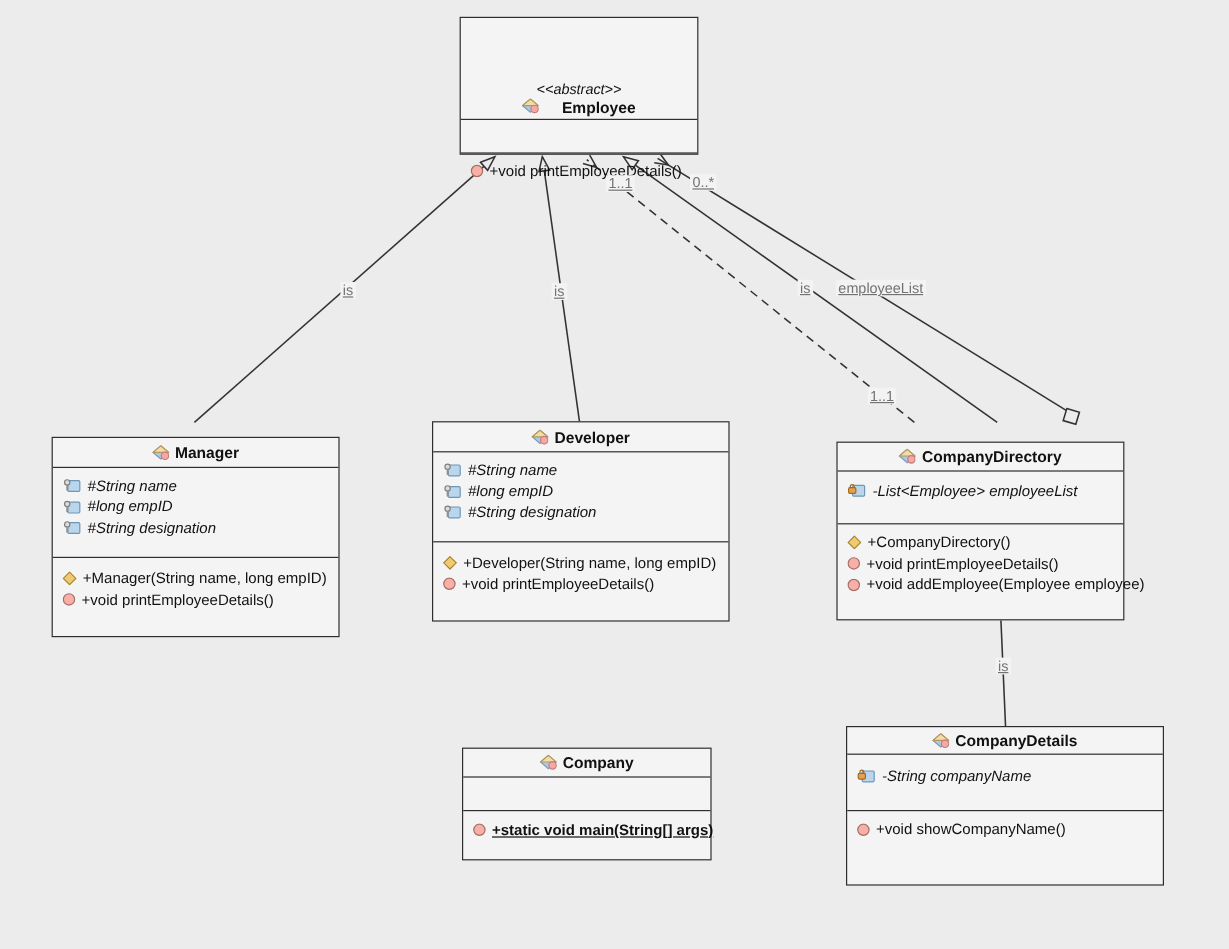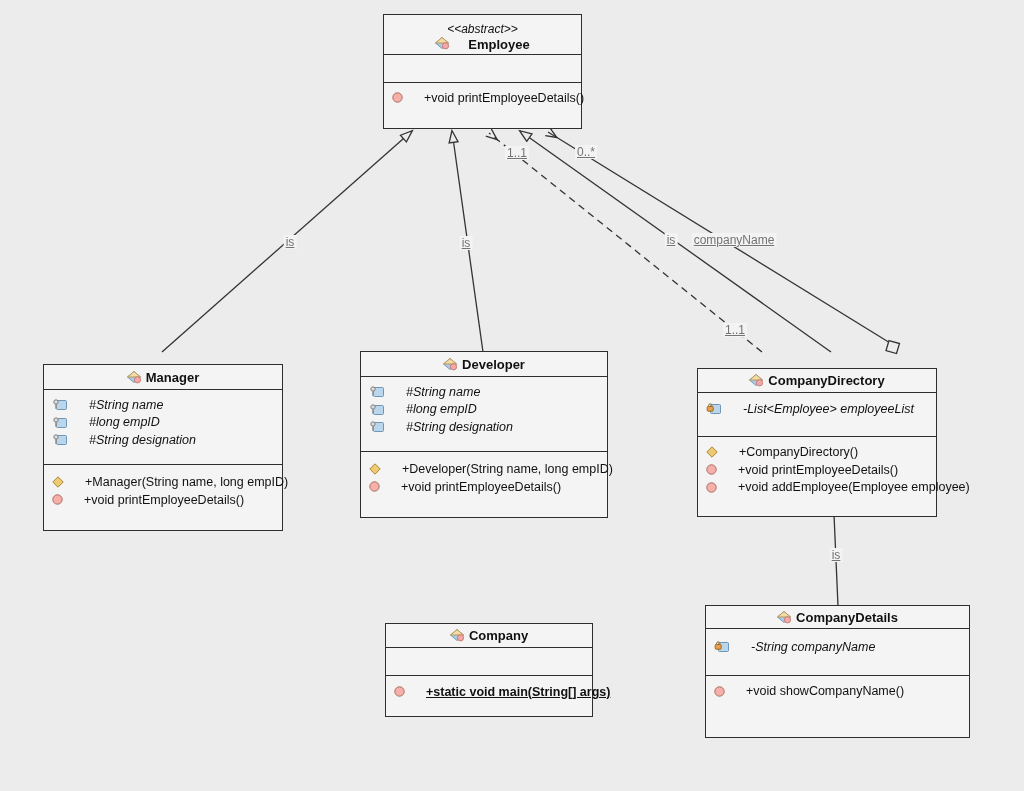--- a/index.html
+++ b/index.html
@@ -12,27 +12,27 @@
   #wires{position:absolute;left:0;top:0;z-index:0;}
   .cls{
     position:absolute;background:#f4f4f4;border:1.4px solid #2e2e2e;
     box-sizing:border-box;z-index:1;
   }
   .title{
     border-bottom:1.4px solid #2e2e2e;display:flex;align-items:center;
     justify-content:center;gap:5px;font-weight:bold;font-size:13px;
     box-sizing:border-box;
   }
-  .title.two{flex-direction:column;gap:1px;padding-top:4px;}
+  .title.two{flex-direction:column;gap:1px;padding-top:4px;margin-top:45px;}
   .title .nm{display:flex;gap:19px;}
   .stereo{font-style:italic;font-weight:normal;font-size:12px;}
   .sec{box-sizing:border-box;}
   .attrs{border-bottom:1.4px solid #2e2e2e;font-style:italic;}
   .row{
-    display:flex;align-items:center;gap:21px;padding:0 8px;
+    display:flex;align-items:center;gap:5px;padding:0 8px;
     font-size:12.5px;height:17.5px;white-space:nowrap;
   }
   .row .u{text-decoration:underline;font-weight:bold;}
   .ic{display:inline-flex;flex:0 0 auto;}
   .elabel{
     position:absolute;z-index:2;font-size:12px;color:#737373;
     transform:translate(-50%,-50%);background:#f3f3f3;padding:0 2px;
     line-height:14px;
     text-decoration:underline;
   }
@@ -54,21 +54,21 @@
   <line x1="762" y1="352" x2="489" y2="133" stroke="#333" stroke-width="1.3" stroke-dasharray="7 5" marker-end="url(#arr)"></line>
   <line x1="831" y1="352" x2="520" y2="131" stroke="#333" stroke-width="1.3" marker-end="url(#tri)"></line>
   <line x1="888.5" y1="342" x2="548" y2="132" stroke="#333" stroke-width="1.3" marker-end="url(#arr)"></line>
   <polygon points="889,340.5 899.5,343.5 896.5,353.5 886,350.5" fill="#ececec" stroke="#333" stroke-width="1.3"></polygon>
   <line x1="838" y1="606" x2="833.5" y2="503" stroke="#333" stroke-width="1.3" marker-end="url(#tri)"></line>
 </svg>
 
 <span class="elabel" style="left:290px;top:242px">is</span>
 <span class="elabel" style="left:466px;top:243px">is</span>
 <span class="elabel" style="left:671px;top:240px">is</span>
-<span class="elabel" style="left:734px;top:240px">companyName</span>
+<span class="elabel" style="left:734px;top:240px">employeeList</span>
 <span class="elabel" style="left:586px;top:152px">0..*</span>
 <span class="elabel" style="left:517px;top:153px">1..1</span>
 <span class="elabel" style="left:735px;top:330px">1..1</span>
 <span class="elabel" style="left:836px;top:555px">is</span>
 
 <div class="cls" style="left:383px;top:14px;width:199px;height:115px">
   <div class="title two" style="height:40px">
     <span class="stereo">&lt;&lt;abstract&gt;&gt;</span>
     <span class="nm">
       <span class="ic">

